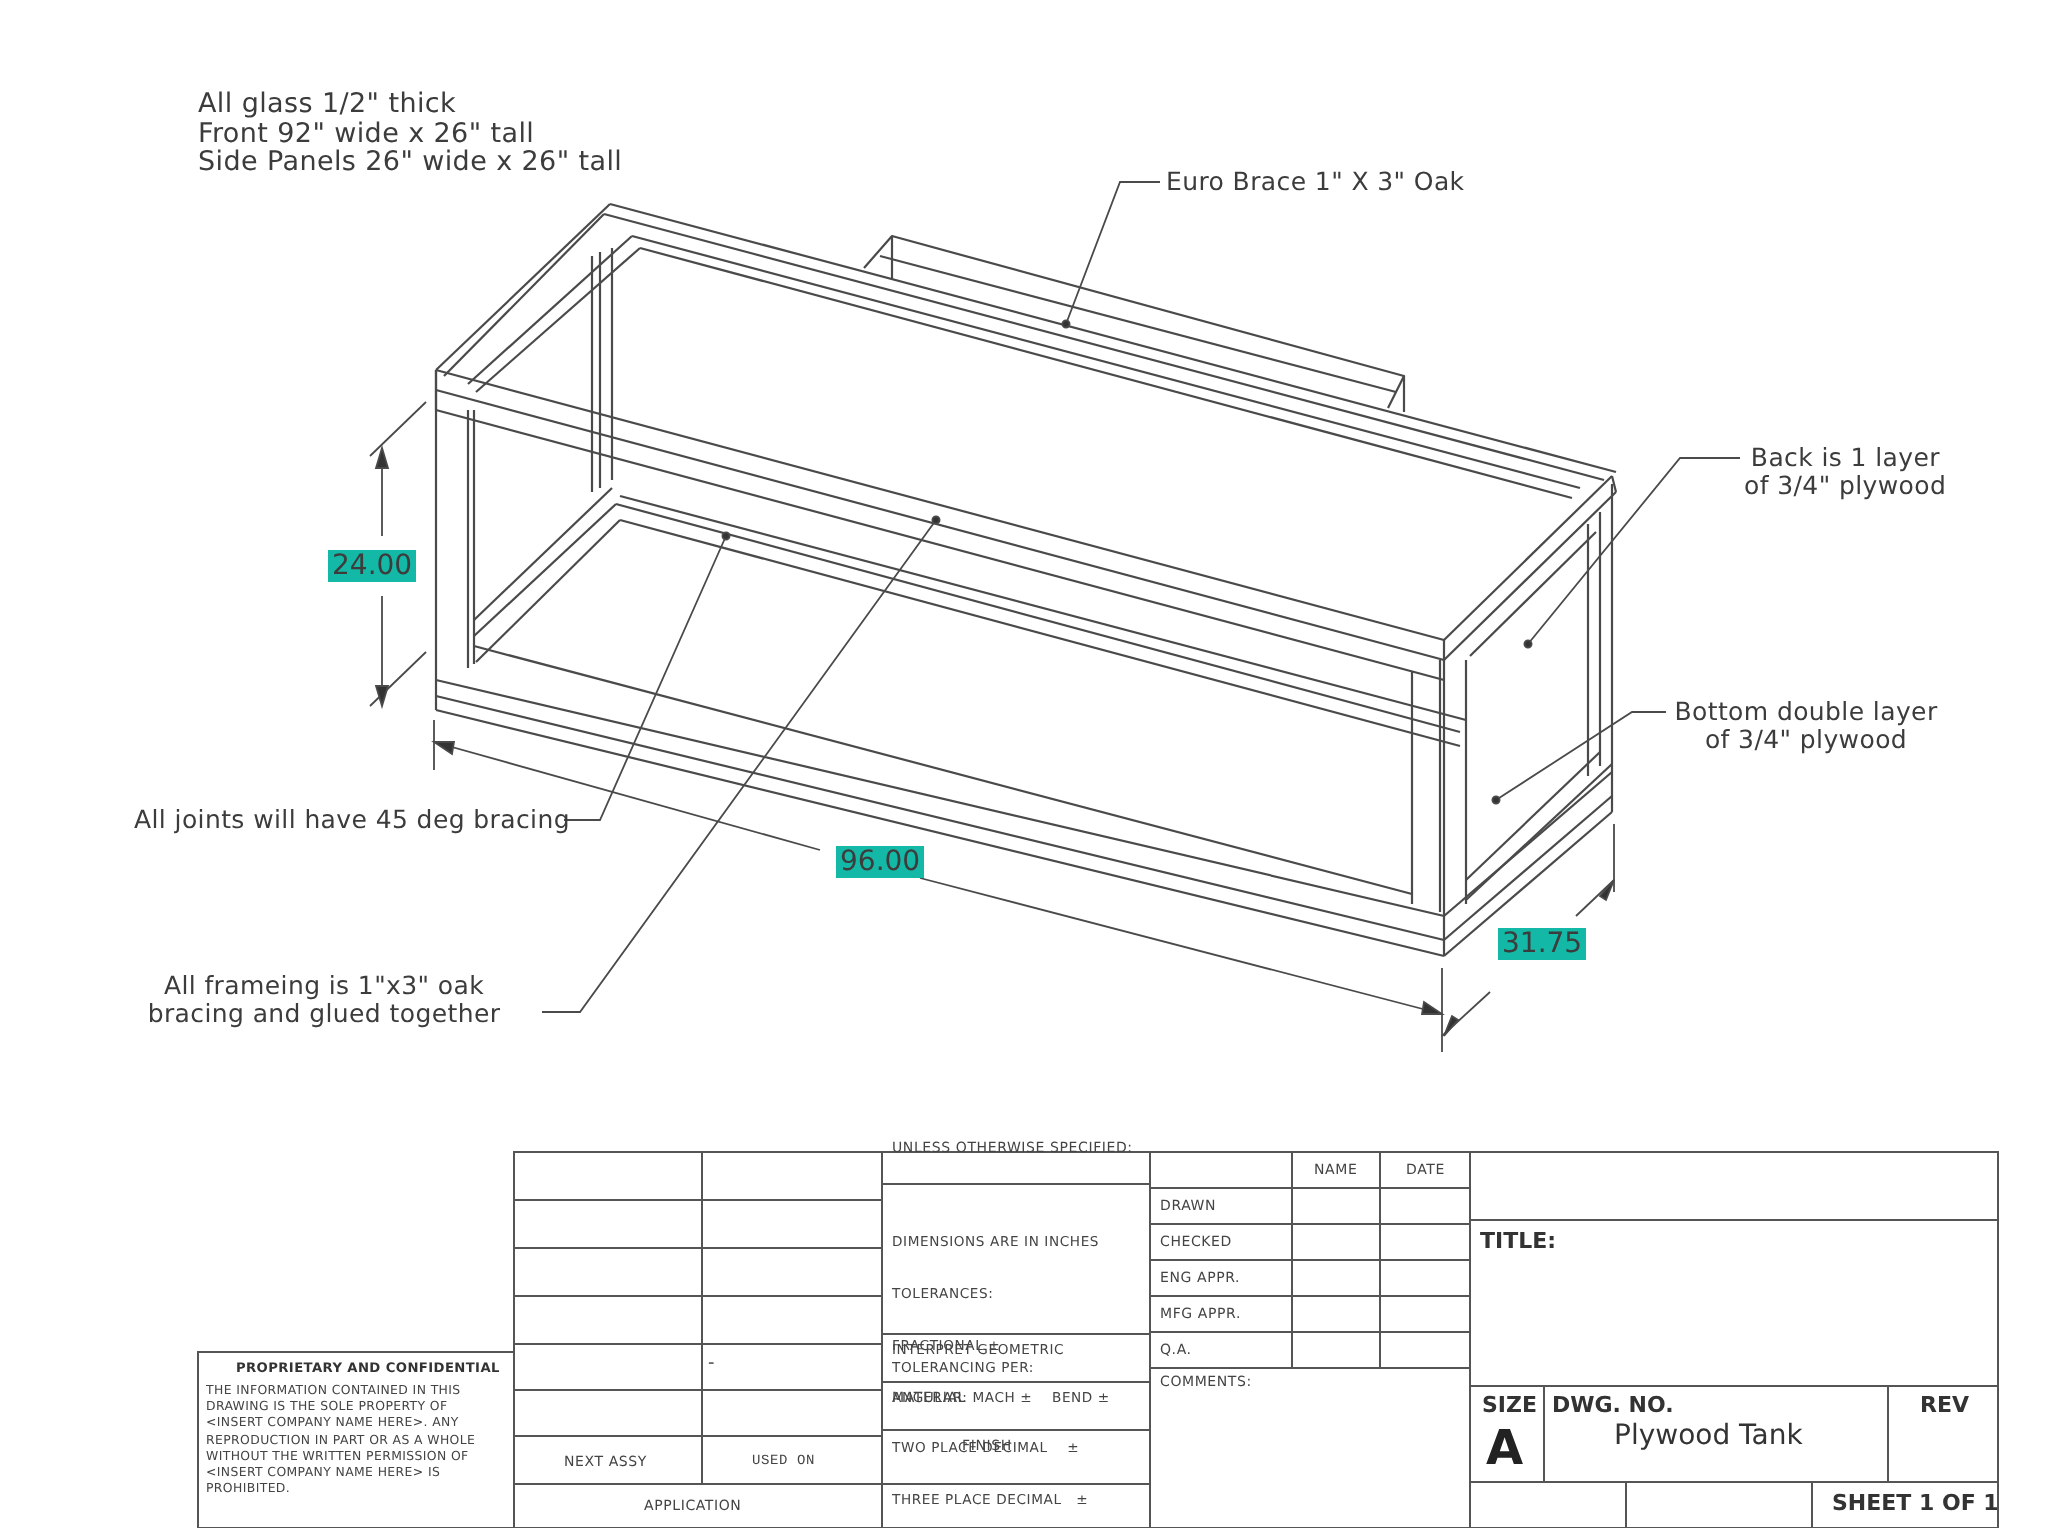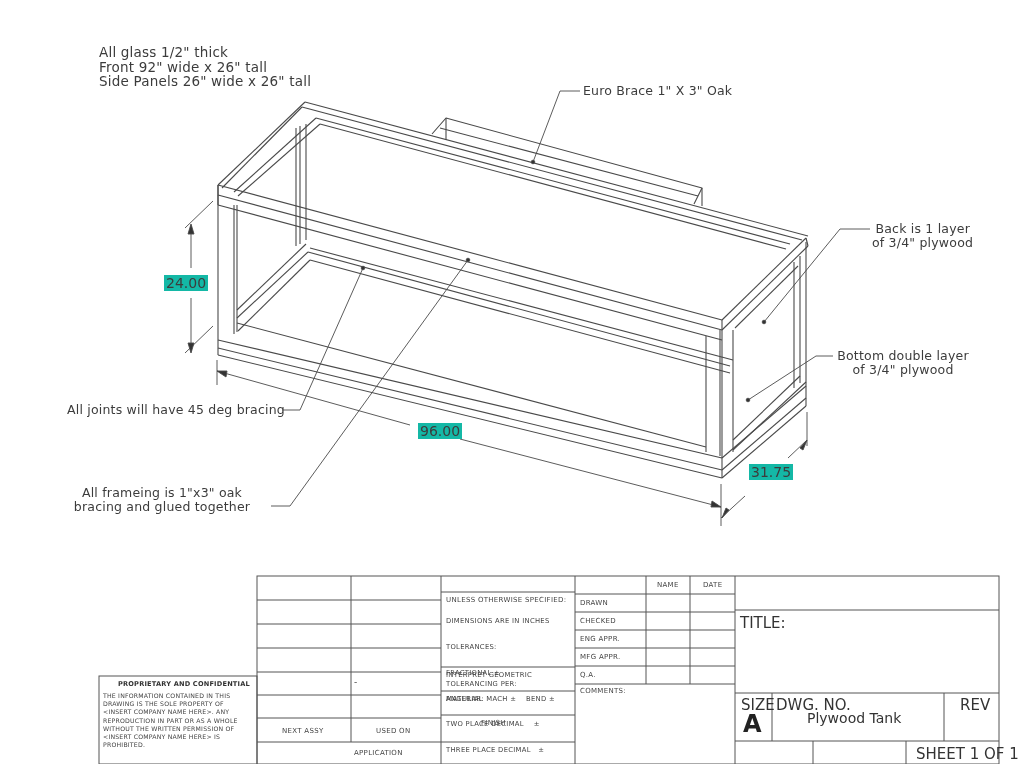--- a/index.html
+++ b/index.html
@@ -5,21 +5,21 @@
   html, body { margin: 0; padding: 0; background: #ffffff; }
   body { width: 1024px; height: 764px; position: relative; overflow: hidden;
          font-family: "DejaVu Sans", sans-serif; color: #3a3a3a; }
   .note { position: absolute; font-size: 12.5px; line-height: 14px; color: #3c3c3c; white-space: nowrap; letter-spacing: 0.2px; }
   .note.big { font-size: 13.5px; line-height: 14.5px; }
   .note.right { text-align: right; }
   .note.center { text-align: center; }
   .dim { position: absolute; font-size: 14px; color: #3c3c3c; background: #14b8a6; padding: 0 2px; }
   svg.drawing { position: absolute; left: 0; top: 0; }
   .tb { position: absolute; font-size: 7px; color: #444; letter-spacing: 0.3px; white-space: nowrap; text-transform: uppercase; }
-  .tb-lg { position: absolute; font-size: 15px; color: #333; white-space: nowrap; }
+  .tb-lg { position: absolute; font-size: 11px; color: #333; white-space: nowrap; font-weight: bold; }
   .tb-xl { position: absolute; font-size: 14px; color: #333; white-space: nowrap; }
   .size-a { position: absolute; font-size: 24px; font-weight: bold; color: #222; }
   .prop { position: absolute; font-size: 6.2px; line-height: 8.2px; color: #444; letter-spacing: 0.2px; white-space: nowrap; }
   .prop-title { position: absolute; font-size: 6.6px; font-weight: bold; color: #333; letter-spacing: 0.2px; }
 </style>
 </head>
 <body>
 
 <svg class="drawing" width="1024" height="764" viewBox="0 0 1024 764">
   <g fill="none" stroke="#4a4a4a" stroke-width="1.1" stroke-linejoin="round">
@@ -219,21 +219,21 @@
 
 <div class="note center" style="left:54px; top:486px; width:216px;">
   <div>All frameing is 1"x3" oak</div>
   <div>bracing and glued together</div>
 </div>
 
 <div class="dim" style="left:164px; top:275px;">24.00</div>
 <div class="dim" style="left:418px; top:423px;">96.00</div>
 <div class="dim" style="left:749px; top:464px;">31.75</div>
 
-<div class="tb" style="left:446px; top:596px;">UNLESS OTHERWISE SPECIFIED:</div>
+<div class="tb" style="left:446px; top:570px;">UNLESS OTHERWISE SPECIFIED:</div>
 <div style="position:absolute; left:446px; top:600px; font-size:6.8px; line-height:8.6px; color:#444; letter-spacing:0.3px; white-space:pre;">
   <div>DIMENSIONS ARE IN INCHES</div>
   <div>TOLERANCES:</div>
   <div>FRACTIONAL ±</div>
   <div>ANGULAR: MACH ±    BEND ±</div>
   <div>TWO PLACE DECIMAL    ±</div>
   <div>THREE PLACE DECIMAL   ±</div>
 </div>
 <div style="position:absolute; left:446px; top:671px; font-size:6.8px; line-height:8.5px; color:#444; letter-spacing:0.3px;">
   <div>INTERPRET GEOMETRIC</div>
@@ -246,22 +246,22 @@
 <div class="tb" style="left:657px; top:581px;">NAME</div>
 <div class="tb" style="left:703px; top:581px;">DATE</div>
 <div class="tb" style="left:580px; top:599px;">DRAWN</div>
 <div class="tb" style="left:580px; top:617px;">CHECKED</div>
 <div class="tb" style="left:580px; top:635px;">ENG APPR.</div>
 <div class="tb" style="left:580px; top:653px;">MFG APPR.</div>
 <div class="tb" style="left:580px; top:671px;">Q.A.</div>
 <div class="tb" style="left:580px; top:687px;">COMMENTS:</div>
 
 <div class="tb" style="left:282px; top:727px;">NEXT ASSY</div>
-<div class="tb" style="left:376px; top:727px;">USED ON</div>
-<div class="tb" style="left:322px; top:749px;margin-left:32px;">APPLICATION</div>
+<div class="tb" style="left:376px; top:727px;font-family:Liberation Mono, monospace;">USED ON</div>
+<div class="tb" style="left:322px; top:749px;">APPLICATION</div>
 <div class="tb" style="left:354px; top:677px; font-size:9px;">-</div>
 
 <div class="tb-lg" style="left:740px; top:614px;">TITLE:</div>
 <div class="tb-lg" style="left:741px; top:696px;">SIZE</div>
 <div class="size-a" style="left:743px; top:710px;">A</div>
 <div class="tb-lg" style="left:776px; top:696px;">DWG. NO.</div>
 <div class="tb-xl" style="left:807px; top:710px;">Plywood Tank</div>
 <div class="tb-lg" style="left:960px; top:696px;">REV</div>
 <div class="tb-lg" style="left:916px; top:745px;">SHEET 1 OF 1</div>
 

